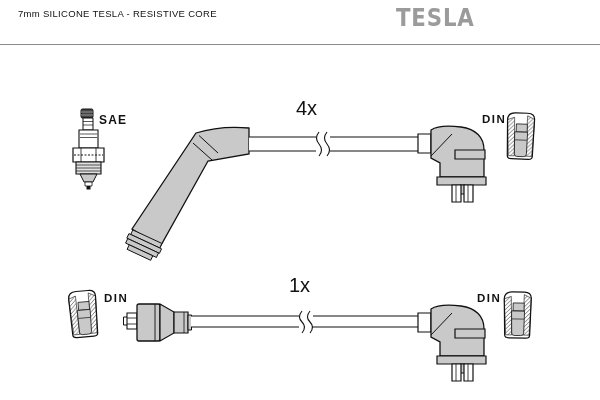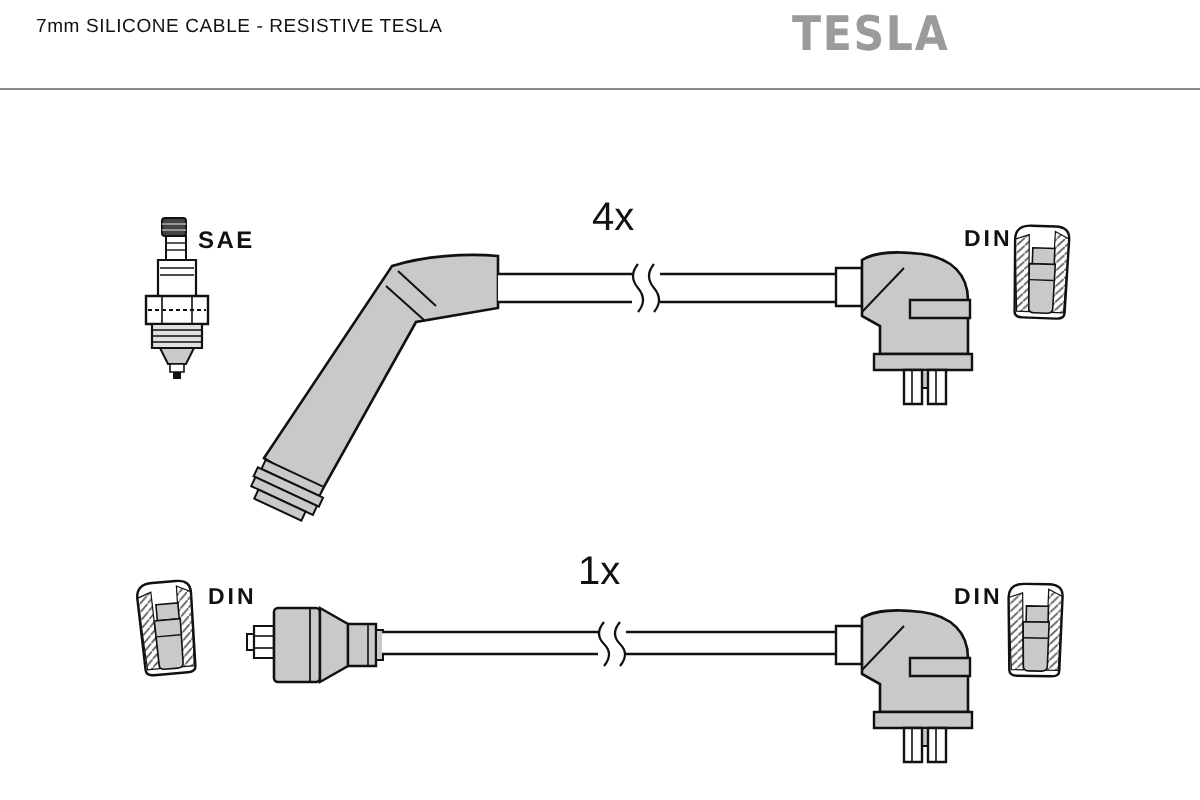--- a/index.html
+++ b/index.html
@@ -17,21 +17,21 @@
   .std{font-size:12px;font-weight:bold;fill:#111;letter-spacing:1.2px;}
   .din{font-size:11.5px;font-weight:bold;fill:#111;letter-spacing:1.5px;}
   line,path,rect,polygon{vector-effect:non-scaling-stroke;}
 </style>
 </head>
 <body>
 
 <div class="page">
 
   <div class="hdr-left">
-    <div class="subtitle">7mm SILICONE CABLE - RESISTIVE TESLA</div>
+    <div class="subtitle">7mm SILICONE TESLA - RESISTIVE CORE</div>
   </div>
   <div class="brand">TESLA</div>
   <div class="rule"></div>
 
   <svg width="600" height="400" viewBox="0 0 600 400">
     <defs>
       <pattern id="hatch" width="4" height="4" patternUnits="userSpaceOnUse">
         <path d="M0,4 L4,0" stroke="#555" stroke-width="0.8"></path>
       </pattern>
 

